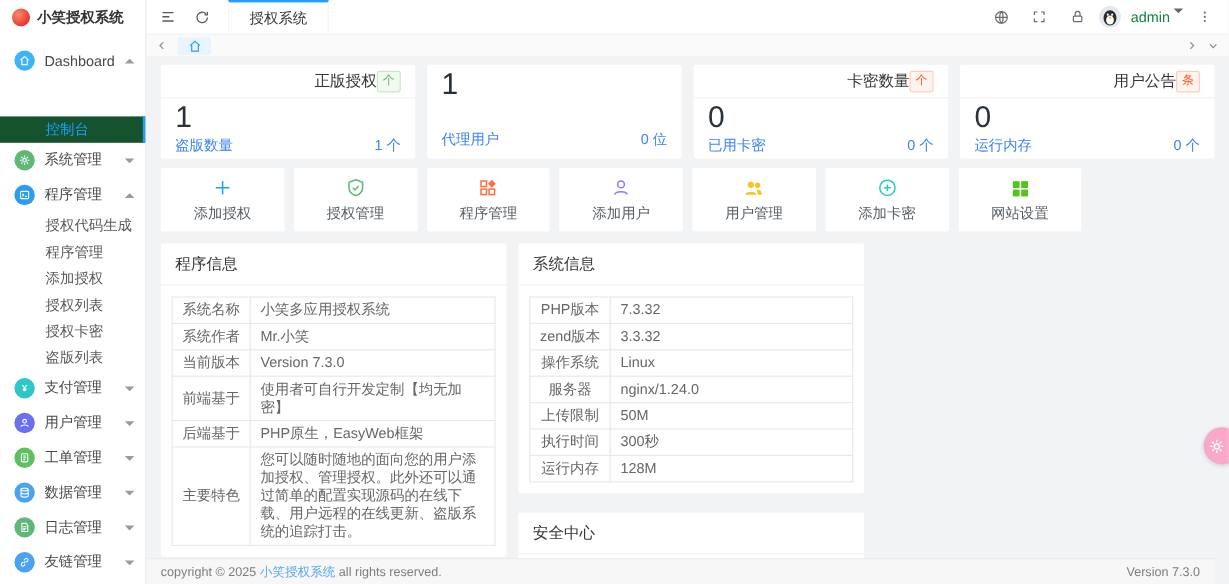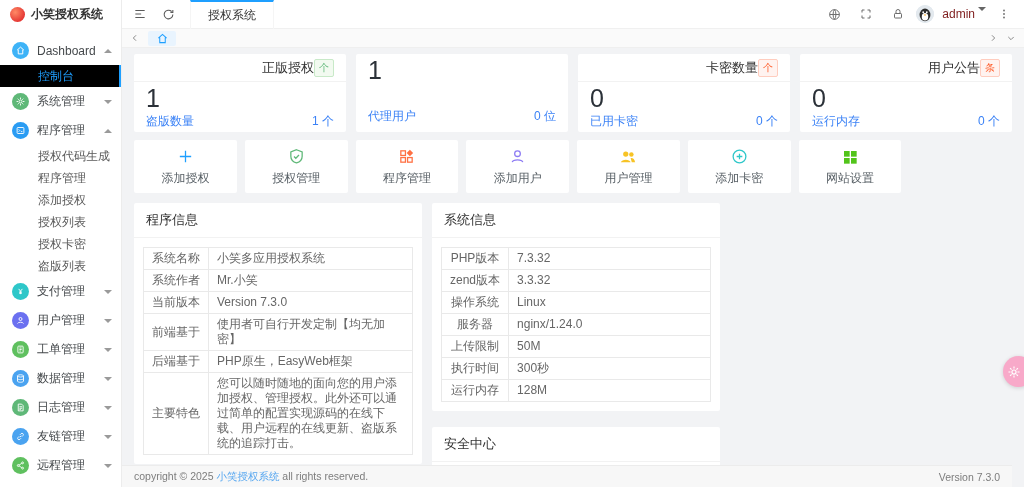--- a/index.html
+++ b/index.html
@@ -22,33 +22,33 @@
   .m-item { height:29px; display:flex; align-items:center; gap:8px; padding:0 9px 0 12px;
             color:#45494c; cursor:pointer; }
   .m-ico { width:17px; height:17px; border-radius:50%; flex:none;
            display:flex; align-items:center; justify-content:center; }
   .m-label { flex:1; font-size:12px; white-space:nowrap; overflow:hidden; }
   .caret { width:0; height:0; border-left:4px solid transparent; border-right:4px solid transparent; flex:none; }
   .caret.down { border-top:4px solid #9a9a9a; }
   .caret.up { border-bottom:4px solid #9a9a9a; }
   .sub-item { height:22px; line-height:22px; padding-left:38px; color:#595959; font-size:12px;
               cursor:pointer; white-space:nowrap; }
-  .sub-item.active { background:#000000; color:#1e9fff; border-right:2px solid #1e9fff; }
+  .sub-item.active { background:#14532d; color:#1e9fff; border-right:2px solid #1e9fff;margin-top:32px; }
 
   
   .header { position:absolute; left:122px; right:0; top:0; height:29px; background:#fff;
             border-bottom:1px solid #f0f0f0; display:flex; align-items:center; }
   .h-ic { width:28px; height:28px; display:flex; align-items:center; justify-content:center;
           color:#666; cursor:pointer; }
   .page-tab { height:29px; line-height:27px; padding:0 17px; margin-left:8px; font-size:12px; color:#333;
               border-top:2px solid #1e9fff; border-right:1px solid #f5f5f5; border-left:1px solid #f5f5f5;
               cursor:pointer; }
   .h-right { margin-left:auto; display:flex; align-items:center; gap:4px; padding-right:6px; }
   .avatar { width:18px; height:18px; border-radius:50%; overflow:hidden; flex:none; background:#dfe6ec; }
-  .uname { font-size:12px; color:#7f1d1d; margin-left:4px; cursor:pointer; display:flex; gap:3px; }
+  .uname { font-size:12px; color:#15803d; margin-left:4px; cursor:pointer; display:flex; gap:3px; }
   .uname .caret.down { border-top-color:#666; }
 
   
   .tabbar { position:absolute; left:122px; right:0; top:29px; height:19px; background:#fafafa;
             border-bottom:1px solid #efefef; display:flex; align-items:center; padding:0 4px; }
   .tab-arrow { width:18px; height:19px; display:flex; align-items:center; justify-content:center;
                color:#8a8a8a; cursor:pointer; }
   .home-tab { width:28px; height:15px; background:#e9f4fe; border-radius:2px; margin-left:4px;
               display:flex; align-items:center; justify-content:center; cursor:pointer; }
   .tab-right { margin-left:auto; display:flex; }

